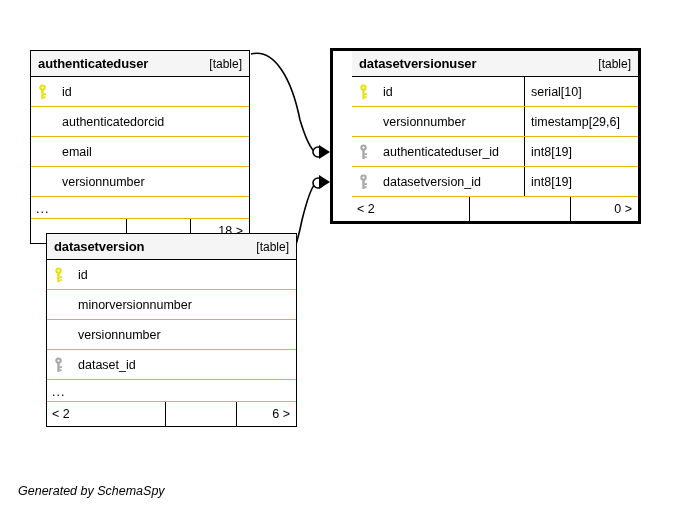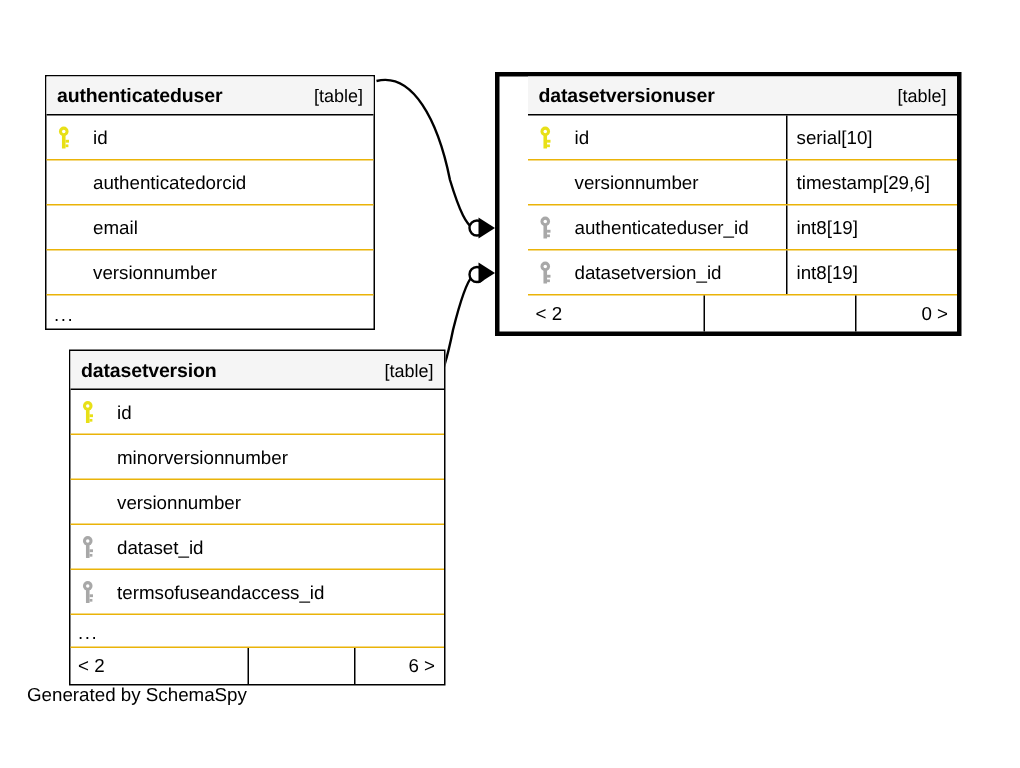--- a/index.html
+++ b/index.html
@@ -231,20 +231,25 @@
               <rect x="5.7" y="9.2" width="2.3" height="1.9" fill="#a8a8a8"></rect>
               <rect x="5.7" y="12.3" width="1.9" height="1.8" fill="#a8a8a8"></rect>
             </svg>
           </span>
           <span class="row-label">versionnumber</span>
         </div>
       </div>
       <div class="ent-row ellipsis" style="height: 22px;">
         <div class="row-name">...</div>
       </div>
+      <div class="ent-footer">
+        <div class="foot-cell foot-left" style="flex: 0 0 95px;"></div>
+        <div class="foot-cell foot-mid" style="flex: 0 0 65px;"></div>
+        <div class="foot-cell foot-right" style="flex: 1 1 auto;">18 &gt;</div>
+      </div>
     </div>
     <div class="entity focal" style="left: 330px; top: 48px; width: 311px; padding-left: 19px;">
       <div class="ent-header">
         <span class="ent-title">datasetversionuser</span>
         <span class="ent-tag">[table]</span>
       </div>
       <div class="ent-row">
         <div class="row-name">
           <span class="key-slot">
             <svg width="9" height="16" viewBox="0 0 9 16" aria-hidden="true">
@@ -364,38 +369,24 @@
               <circle cx="4.5" cy="3.6" r="3.2" fill="#a8a8a8"></circle>
               <circle cx="4.5" cy="3.6" r="1.15" fill="#ffffff"></circle>
               <rect x="3.3" y="5.6" width="2.4" height="9.4" fill="#a8a8a8"></rect>
               <rect x="5.7" y="9.2" width="2.3" height="1.9" fill="#a8a8a8"></rect>
               <rect x="5.7" y="12.3" width="1.9" height="1.8" fill="#a8a8a8"></rect>
             </svg>
           </span>
           <span class="row-label">dataset_id</span>
         </div>
       </div>
-      <div class="ent-row">
-        <div class="row-name">
-          <span class="key-slot">
-            <svg width="9" height="16" viewBox="0 0 9 16" aria-hidden="true">
-              <circle cx="4.5" cy="3.6" r="3.2" fill="#a8a8a8"></circle>
-              <circle cx="4.5" cy="3.6" r="1.15" fill="#ffffff"></circle>
-              <rect x="3.3" y="5.6" width="2.4" height="9.4" fill="#a8a8a8"></rect>
-              <rect x="5.7" y="9.2" width="2.3" height="1.9" fill="#a8a8a8"></rect>
-              <rect x="5.7" y="12.3" width="1.9" height="1.8" fill="#a8a8a8"></rect>
-            </svg>
-          </span>
-          <span class="row-label">termsofuseandaccess_id</span>
-        </div>
-      </div>
       <div class="ent-row ellipsis" style="height: 22px;">
         <div class="row-name">...</div>
       </div>
       <div class="ent-footer">
         <div class="foot-cell foot-left" style="flex: 0 0 118px;">&lt; 2</div>
         <div class="foot-cell foot-mid" style="flex: 0 0 72px;"></div>
         <div class="foot-cell foot-right" style="flex: 1 1 auto;">6 &gt;</div>
       </div>
     </div>
-    <div id="caption" style="left: 18px; top: 456px;">Generated by SchemaSpy</div>
+    <div id="caption" style="left: 18px; top: 484px; font-style: italic;">Generated by SchemaSpy</div>
 
 </div>
 
 </body></html>

